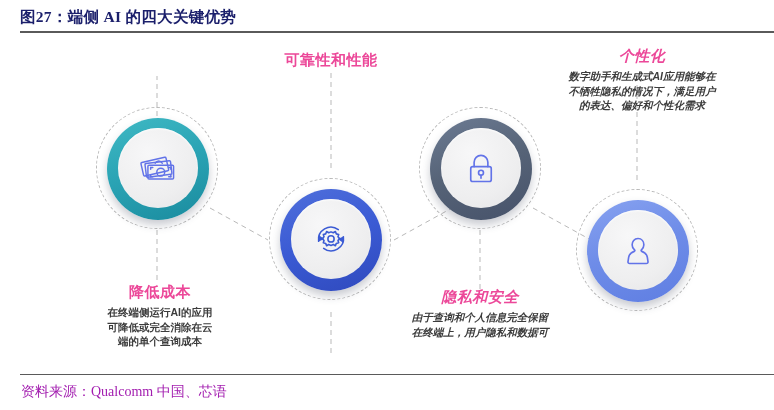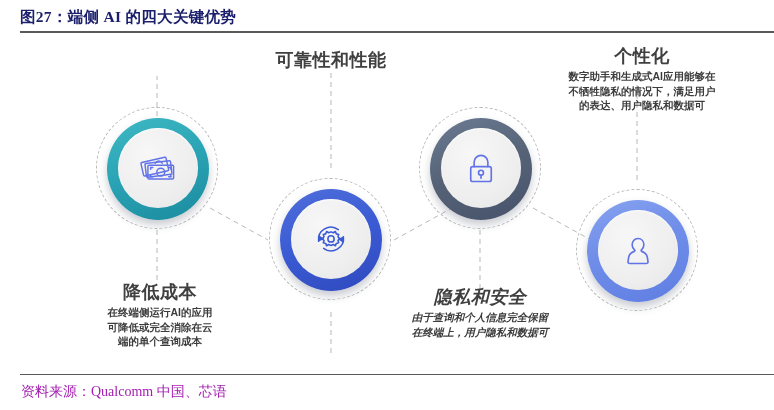--- a/index.html
+++ b/index.html
@@ -132,23 +132,23 @@
   .ring-slate  { background: linear-gradient(160deg, #6c7b93 0%, #566377 48%, #46526a 100%); }
   .ring-period { background: linear-gradient(160deg, #87a2f0 0%, #6e8ce8 48%, #5f7ee2 100%); }
 
   
   .block {
     position: absolute;
     text-align: center;
   }
   .block-heading {
     font-family: "Liberation Sans", sans-serif;
-    font-size: 18px;
+    font-size: 15px;
     font-weight: bold;
-    color: #404040;
+    color: #ec4899;
     letter-spacing: 0.5px;
     line-height: 20px;
     white-space: nowrap;
   }
   .block-body {
     font-family: "Liberation Sans", sans-serif;
     font-size: 10.5px;
     font-weight: bold;
     color: #3c3c3c;
     line-height: 14.5px;
@@ -259,26 +259,26 @@
     </div>
 
     <div class="block" style="left:355px; top:253px; width:210px;font-style:italic;">
       <div class="block-heading">隐私和安全</div>
       <div class="block-body">
         <div>由于查询和个人信息完全保留</div>
         <div>在终端上，用户隐私和数据可</div>
       </div>
     </div>
 
-    <div class="block" style="left:514px; top:12px; width:216px;">
+    <div class="block" style="left:514px; top:12px; width:216px;font-style:italic;">
       <div class="block-heading">个性化</div>
       <div class="block-body">
         <div>数字助手和生成式AI应用能够在</div>
         <div>不牺牲隐私的情况下，满足用户</div>
-        <div>的表达、用户隐私和数据可</div>
+        <div>的表达、偏好和个性化需求</div>
       </div>
     </div>
 
   </div>
 
   <div class="rule-bottom"></div>
   <div class="source-text">资料来源：Qualcomm 中国、芯语</div>
 
 </div>
 

